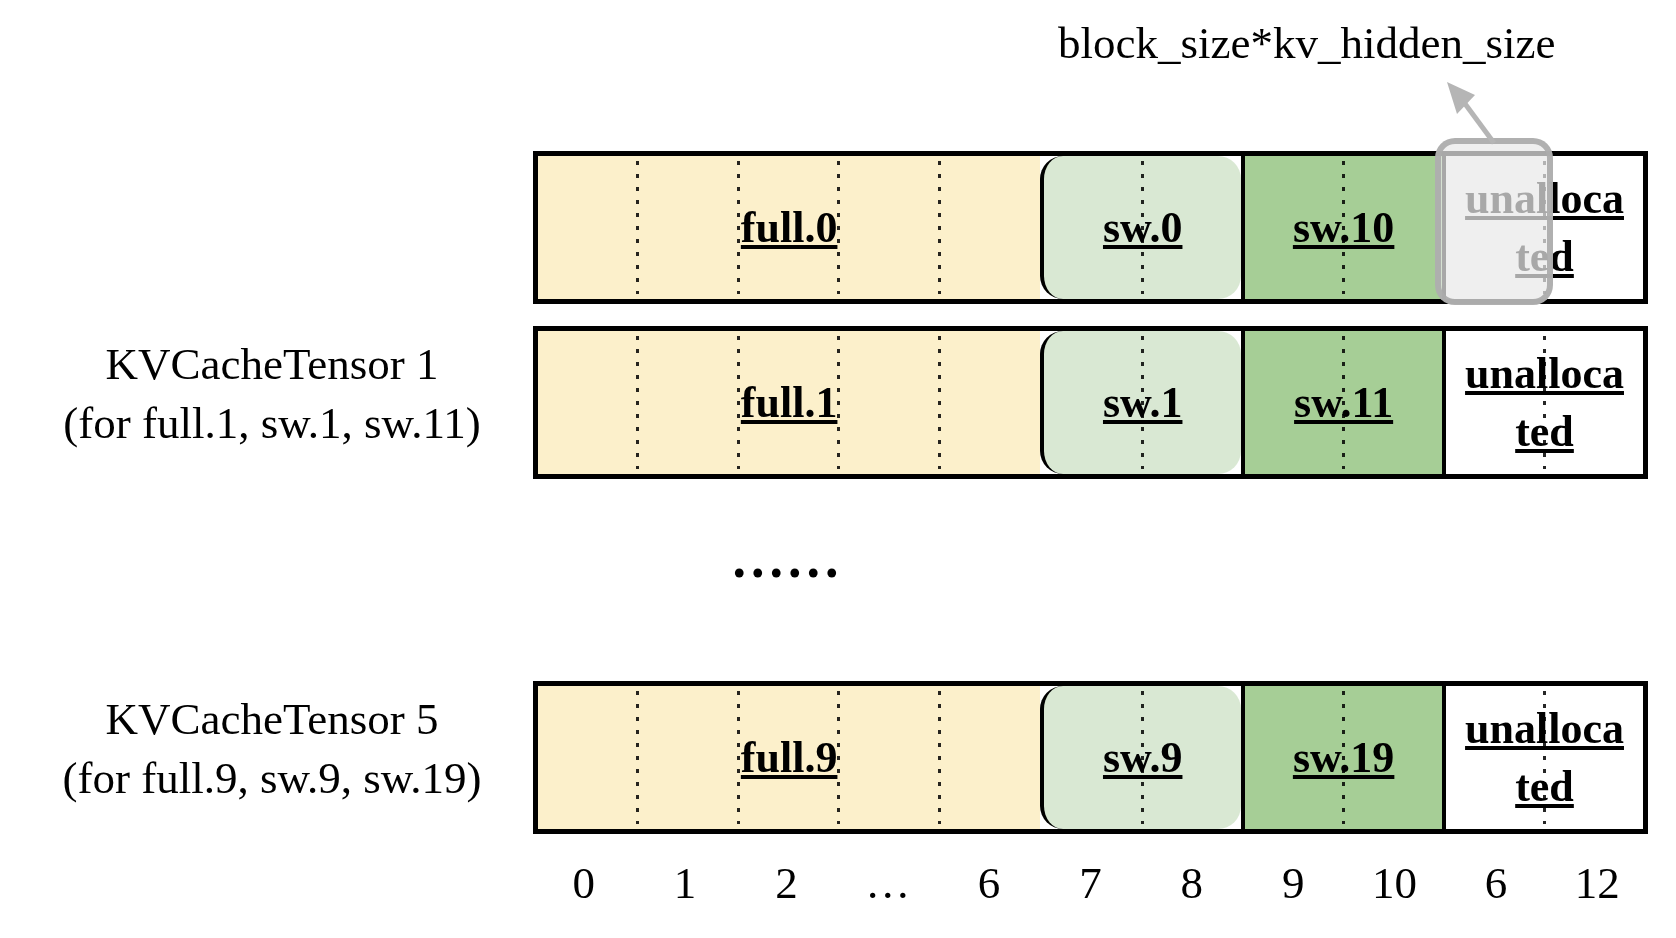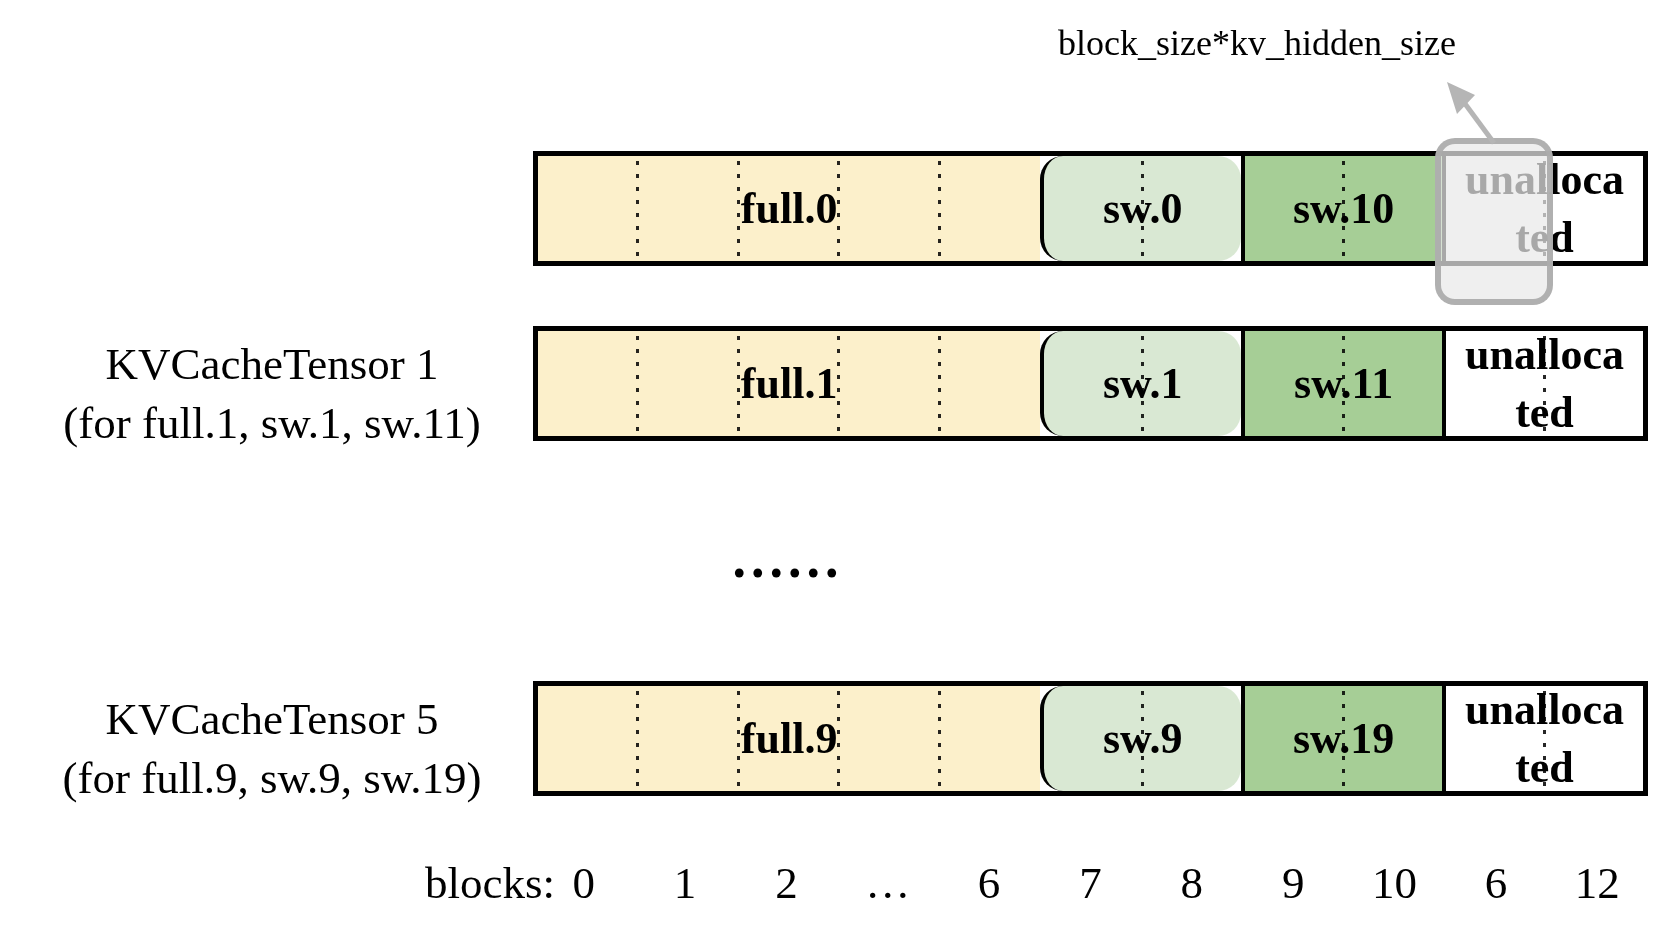--- a/index.html
+++ b/index.html
@@ -19,29 +19,29 @@
     width:1676px; height:938px;
     background:#fff;
     font-family:"Liberation Serif","DejaVu Serif",serif;
     color:#000;
     overflow:hidden;
   }
 
   
   .annotation {
     position:absolute; left:1058px; top:16px;
-    font-size:36px; line-height:54px; white-space:nowrap;
+    font-size:45px; line-height:54px; white-space:nowrap;
   }
   .arrow-svg { position:absolute; left:0; top:0; z-index:6; pointer-events:none; }
 
   
   .bar {
-    position:absolute; left:533px; width:1115px; height:115px;
+    position:absolute; left:533px; width:1115px; height:153px;
     border:5px solid var(--c-line);
-    display:flex; z-index:1;
+    display:flex; z-index:1;text-decoration:underline;
   }
   .bar-0 { top:151px; } .bar-1 { top:326px; } .bar-9 { top:681px; }
   .seg { position:relative; height:100%; display:flex; align-items:center; justify-content:center; }
   .seg + .seg { border-left:4px solid var(--c-line); }
   .seg-full { width:45.4545%; background:var(--c-full); }
   .seg-sw   { width:18.1818%; background:var(--c-sw);border-radius:23px; }
   .seg-sw1x { width:18.1818%; background:var(--c-sw1x); }
   .seg-un   { width:18.1819%; background:var(--c-unallocated); }
   .seg-label {
     position:relative; z-index:2;
@@ -181,21 +181,20 @@
     </div>
     <div class="seg seg-un">
       <i class="vl vl-50"></i>
       <span class="seg-label seg-label-un">unalloca
 ted</span>
     </div>
   </div>
 
   <div class="highlight-box"></div>
 
-  <div class="blocks-caption">blocks:</div>
   <div class="blocks-axis">
     <span class="block-num">0</span>
     <span class="block-num">1</span>
     <span class="block-num">2</span>
     <span class="block-num">…</span>
     <span class="block-num">6</span>
     <span class="block-num">7</span>
     <span class="block-num">8</span>
     <span class="block-num">9</span>
     <span class="block-num">10</span>

